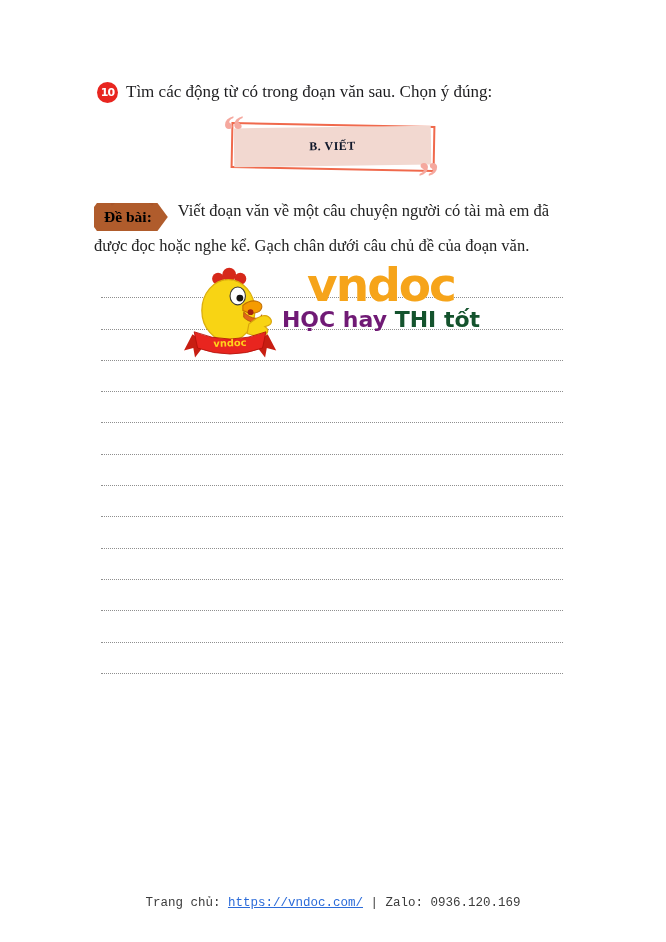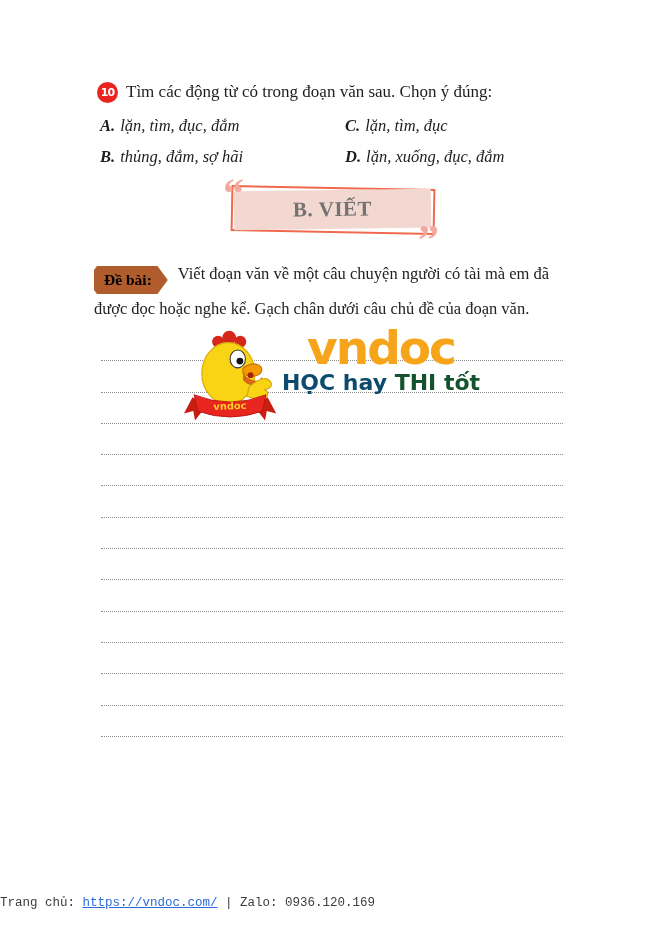--- a/index.html
+++ b/index.html
@@ -50,21 +50,21 @@
   .banner-outline {
     position:absolute; inset:0; border:2.5px solid #f0694c;
     transform:rotate(1.1deg); background:transparent;
   }
   .banner-fill {
     position:absolute; inset:3px 4px 4px 3px; background:#f2d8d0;
     transform:rotate(-0.8deg);
     display:flex; align-items:center; justify-content:center;
   }
   .banner-title {
-    font-weight:bold; font-size:21px; letter-spacing:0.5px; color:#737373;
+    font-weight:bold; font-size:12px; letter-spacing:0.5px; color:#0f172a;
   }
   .deco-quote {
     position:absolute; font-family:"Liberation Serif", serif; font-weight:bold;
     font-size:42px; line-height:1; color:#f5a89e; pointer-events:none;
   }
   .deco-open  { top:-15px; left:-8px; }
   .deco-close { bottom:-28px; right:-4px; }
 
   
   .task {
@@ -94,56 +94,42 @@
   }
   .logo-texts { display:flex; flex-direction:column; align-items:center; }
   .logo-wordmark {
     font-family:"DejaVu Sans", sans-serif; font-weight:bold;
     font-size:47px; line-height:44px; letter-spacing:-2px; color:#f6a41a;
   }
   .logo-tagline {
     font-family:"DejaVu Sans", sans-serif; font-weight:bold;
     font-size:22px; line-height:26px; letter-spacing:0px; white-space:nowrap;
   }
-  .tag-green { color:#0c4a6e; }
+  .tag-green { color:#701a75; }
   .tag-red   { color:#14532d; }
 
   
   .footer {
     position:absolute; left:0; right:0; bottom:32px;
-    text-align:left;
+    text-align:center;
     font-family:"Liberation Mono", monospace; font-size:12.5px; color:#3c3c3c;
   }
   .footer a { color:#2b6bd9; text-decoration:underline; }
 </style>
 </head>
 <body>
 
 <div class="page">
 
   <div class="question-row">
     <span class="q-badge">10</span>
     <span class="q-text">Tìm các động từ có trong đoạn văn sau. Chọn ý đúng:</span>
   </div>
 
 
-  <div class="options">
-    <div class="opt">
-      <b>A.</b><span>lặn, tìm, đục, đắm</span>
-    </div>
-    <div class="opt">
-      <b>C.</b><span>lặn, tìm, đục</span>
-    </div>
-    <div class="opt">
-      <b>B.</b><span>thủng, đắm, sợ hãi</span>
-    </div>
-    <div class="opt">
-      <b>D.</b><span>lặn, xuống, đục, đắm</span>
-    </div>
-  </div>
 
   <div class="banner-wrap">
     <div class="banner-outline"></div>
     <div class="banner-fill">
       <span class="banner-title">B. VIẾT</span>
     </div>
     <span class="deco-quote deco-open">“</span>
     <span class="deco-quote deco-close">”</span>
   </div>
 

